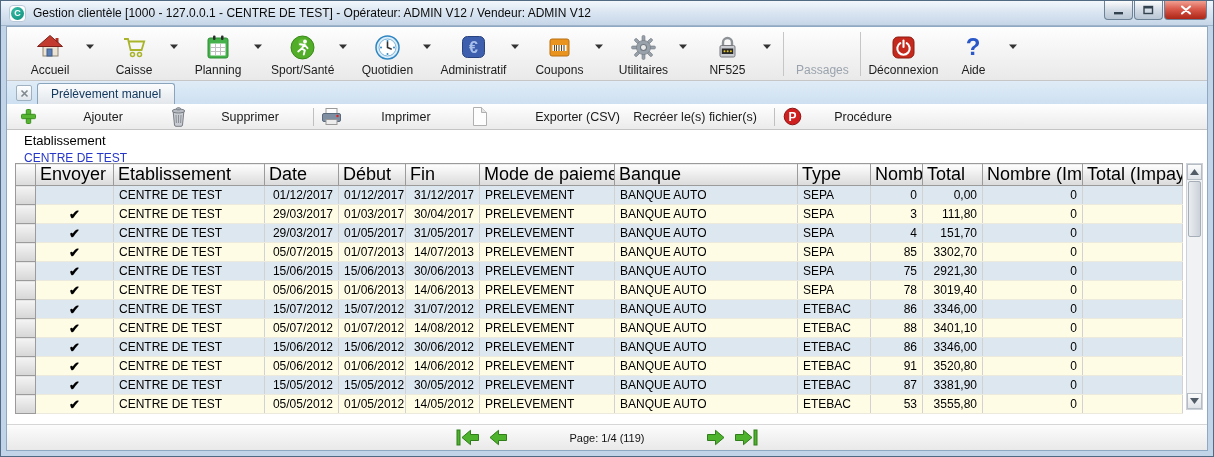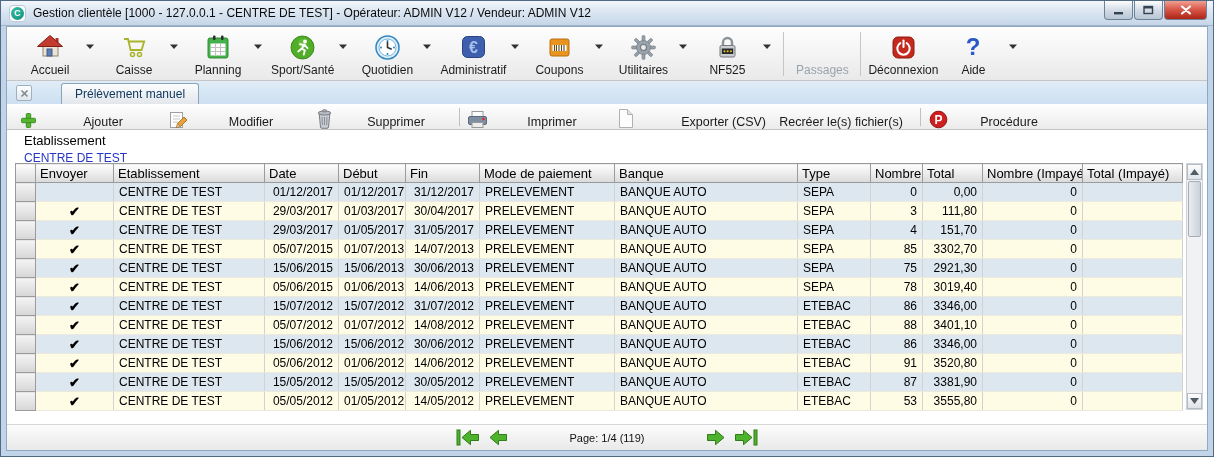--- a/index.html
+++ b/index.html
@@ -54,21 +54,21 @@
   .tb-col { display: flex; flex-direction: column; align-items: center; min-width: 62px; }
   .tb-icon { height: 30px; display: flex; align-items: center; justify-content: center; }
   .tb-label { font-size: 12px; color: #1c1c1c; margin-top: 1px; white-space: nowrap; }
   .tb-group.disabled .tb-label { color: var(--disabled-text, #9aa3ad); }
   .tb-drop { width: 18px; height: 30px; margin-bottom: 16px; display: flex; align-items: center; justify-content: center; }
   .tb-sep { width: 1px; background: #c6c6c6; margin: 4px 5px; }
   
   .tabstrip {
     height: 23px; flex: 0 0 23px;
     background: linear-gradient(#e0ecf7, #cde0f1);
-    display: flex; align-items: flex-end; padding-left: 9px; gap: 24px;
+    display: flex; align-items: flex-end; padding-left: 9px;
   }
   .tab-close {
     width: 16px; height: 16px; margin: 0 5px 3px 0;
     border: 1px solid #9fb0c0; border-radius: 2px;
     background: linear-gradient(#ffffff, #dfe6ec);
     display: flex; align-items: center; justify-content: center;
   }
   .tab {
     height: 21px; padding: 0 13px;
     border: 1px solid #8aa4bc; border-bottom: none; border-radius: 3px 3px 0 0;
@@ -76,33 +76,33 @@
     font-size: 12px; color: #143a60;
     display: flex; align-items: center;
   }
   
   .actionbar {
     height: 26px; flex: 0 0 26px;
     background: linear-gradient(#ffffff, #ebebeb);
     border-bottom: 1px solid #c4c4c4;
     display: flex; align-items: center; padding: 0 8px;
   }
-  .act { display: flex; align-items: flex-end; height: 100%; }
+  .act { display: flex; align-items: center; height: 100%; }
   .act-icon { width: 26px; display: flex; align-items: center; justify-content: center; }
   .act-label { flex: 1; text-align: center; font-size: 12.5px; color: #1a1a1a; white-space: nowrap; }
   .act-sep { width: 1px; height: 18px; background: #c0c0c0; margin: 0 4px; }
   
   .filter { height: 33px; flex: 0 0 33px; background: #fff; padding: 3px 0 0 17px; }
   .filter-label { font-size: 13px; color: #000; line-height: 15px; }
   .filter-link { font-size: 12px; color: var(--link, #2536c8); text-decoration: underline; line-height: 15px; cursor: pointer; }
   
   .grid-wrap { height: 247px; flex: 0 0 247px; margin: 0 4px 0 8px; position: relative; background: #fff; }
   table { border-collapse: collapse; table-layout: fixed; width: calc(100% - 20px); }
   th {
-    height: 19px; font-weight: normal; font-size: 13px; color: #000;
+    height: 19px; font-weight: normal; font-size: 18px; color: #000;
     background: linear-gradient(#fefefe, #dadada);
     border: 1px solid #9b9b9b; padding: 0 4px; text-align: left;
     white-space: nowrap; overflow: hidden;
   }
   td {
     height: 19px; font-size: 12px; color: #000; padding: 0 5px;
     border-right: 1px solid #d2d2d2; border-bottom: 1px solid #ece9dd;
     white-space: nowrap; overflow: hidden;
   }
   tr.blue td { background: var(--row-blue, #dde7f0); }
@@ -405,31 +405,20 @@
         <div class="act" style="width: 150px;">
           <span class="act-icon">
             <svg width="17" height="17" viewBox="0 0 17 17">
               <g fill="#56b531" stroke="#3a8f1e">
                 <rect x="6.3" y="1.5" width="4.4" height="14" rx="1"></rect>
                 <rect x="1.5" y="6.3" width="14" height="4.4" rx="1"></rect>
               </g>
             </svg>
           </span>
           <span class="act-label">Ajouter</span>
-        </div>
-        <div class="act" style="width: 146px;">
-          <span class="act-icon">
-            <svg width="19" height="19" viewBox="0 0 19 19">
-              <rect x="1.5" y="2.5" width="12" height="15" fill="#fff" stroke="#a0a0a0"></rect>
-              <path d="M4 6 h7 M4 9 h7 M4 12 h5" stroke="#c8c8c8"></path>
-              <polygon points="8.5,13.5 15,7 18,10 11.5,16.5" fill="#e8a23c" stroke="#a06a18" stroke-width="0.8"></polygon>
-              <polygon points="8.5,13.5 11.5,16.5 7.2,17.6" fill="#e8d0a8" stroke="#a06a18" stroke-width="0.7"></polygon>
-            </svg>
-          </span>
-          <span class="act-label">Modifier</span>
         </div>
         <div class="act" style="width: 144px;">
           <span class="act-icon">
             <svg width="19" height="21" viewBox="0 0 19 21">
               <path d="M4.2 6 h10.6 l-1.3 13 a1.5 1.5 0 0 1 -1.5 1.3 h-5 a1.5 1.5 0 0 1 -1.5 -1.3 z" fill="#c8ccd2" stroke="#787d84"></path>
               <path d="M7 9 l.4 8 M9.5 9 v8 M12 9 l-.4 8" stroke="#8a8f96" fill="none"></path>
               <ellipse cx="9.5" cy="5" rx="6.3" ry="2" fill="#b8bcc2" stroke="#787d84"></ellipse>
               <rect x="7.5" y="1.8" width="4" height="2" rx="1" fill="#b8bcc2" stroke="#787d84"></rect>
             </svg>
           </span>

